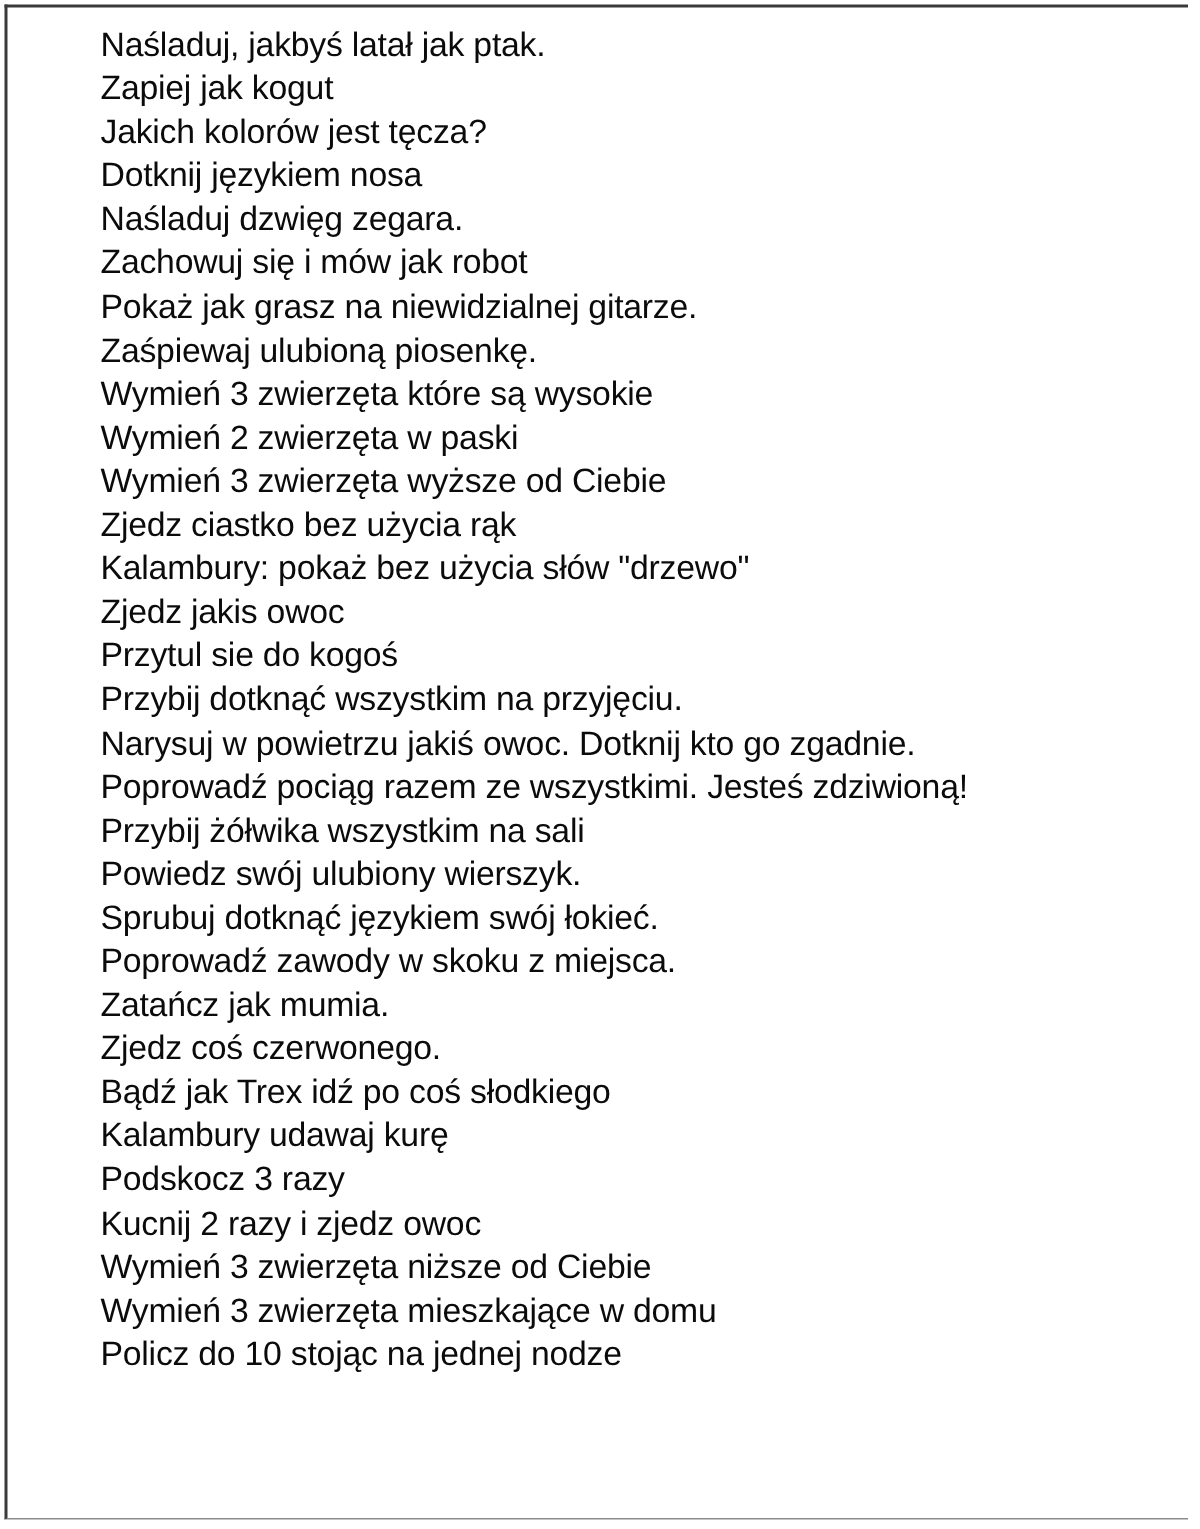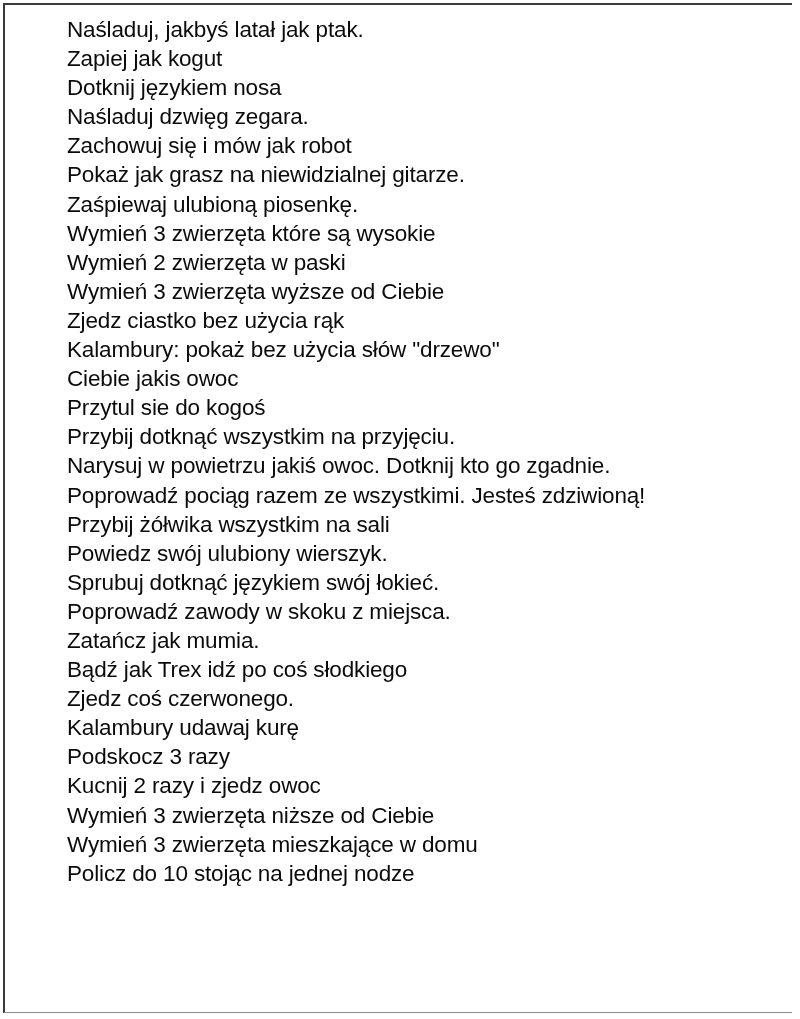--- a/index.html
+++ b/index.html
@@ -55,42 +55,43 @@
   }
 </style>
 </head>
 <body>
 
 <div class="page">
   <div class="sheet">
     <ol class="task-list" id="task-list">
         <li class="task-line">Naśladuj, jakbyś latał jak ptak.</li>
         <li class="task-line">Zapiej jak kogut</li>
+        <li class="task-line">Jakich kolorów jest tęcza?</li>
         <li class="task-line">Dotknij językiem nosa</li>
         <li class="task-line">Naśladuj dzwięg zegara.</li>
         <li class="task-line">Zachowuj się i mów jak robot</li>
         <li class="task-line">Pokaż jak grasz na niewidzialnej gitarze.</li>
         <li class="task-line">Zaśpiewaj ulubioną piosenkę.</li>
         <li class="task-line">Wymień 3 zwierzęta które są wysokie</li>
         <li class="task-line">Wymień 2 zwierzęta w paski</li>
         <li class="task-line">Wymień 3 zwierzęta wyższe od Ciebie</li>
         <li class="task-line">Zjedz ciastko bez użycia rąk</li>
         <li class="task-line">Kalambury: pokaż bez użycia słów "drzewo"</li>
-        <li class="task-line">Ciebie jakis owoc</li>
+        <li class="task-line">Zjedz jakis owoc</li>
         <li class="task-line">Przytul sie do kogoś</li>
         <li class="task-line">Przybij dotknąć wszystkim na przyjęciu.</li>
         <li class="task-line">Narysuj w powietrzu jakiś owoc. Dotknij kto go zgadnie.</li>
         <li class="task-line">Poprowadź pociąg razem ze wszystkimi. Jesteś zdziwioną!</li>
         <li class="task-line">Przybij żółwika wszystkim na sali</li>
         <li class="task-line">Powiedz swój ulubiony wierszyk.</li>
         <li class="task-line">Sprubuj dotknąć językiem swój łokieć.</li>
         <li class="task-line">Poprowadź zawody w skoku z miejsca.</li>
         <li class="task-line">Zatańcz jak mumia.</li>
+        <li class="task-line">Zjedz coś czerwonego.</li>
         <li class="task-line">Bądź jak Trex idź po coś słodkiego</li>
-        <li class="task-line">Zjedz coś czerwonego.</li>
         <li class="task-line">Kalambury udawaj kurę</li>
         <li class="task-line">Podskocz 3 razy</li>
         <li class="task-line">Kucnij 2 razy i zjedz owoc</li>
         <li class="task-line">Wymień 3 zwierzęta niższe od Ciebie</li>
         <li class="task-line">Wymień 3 zwierzęta mieszkające w domu</li>
         <li class="task-line">Policz do 10 stojąc na jednej nodze</li>
       </ol>
   </div>
 </div>
 

